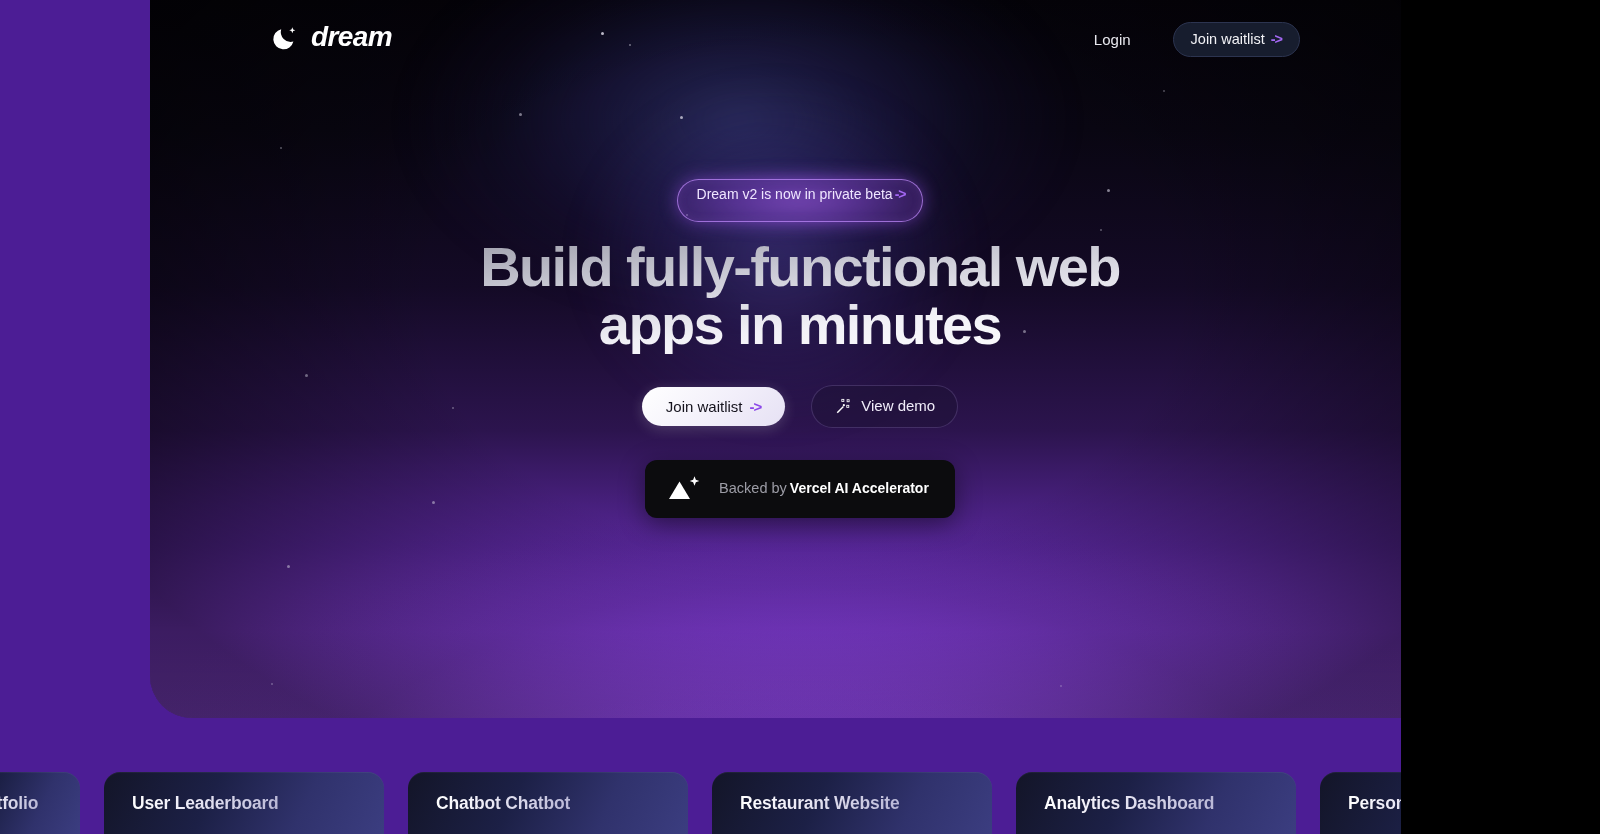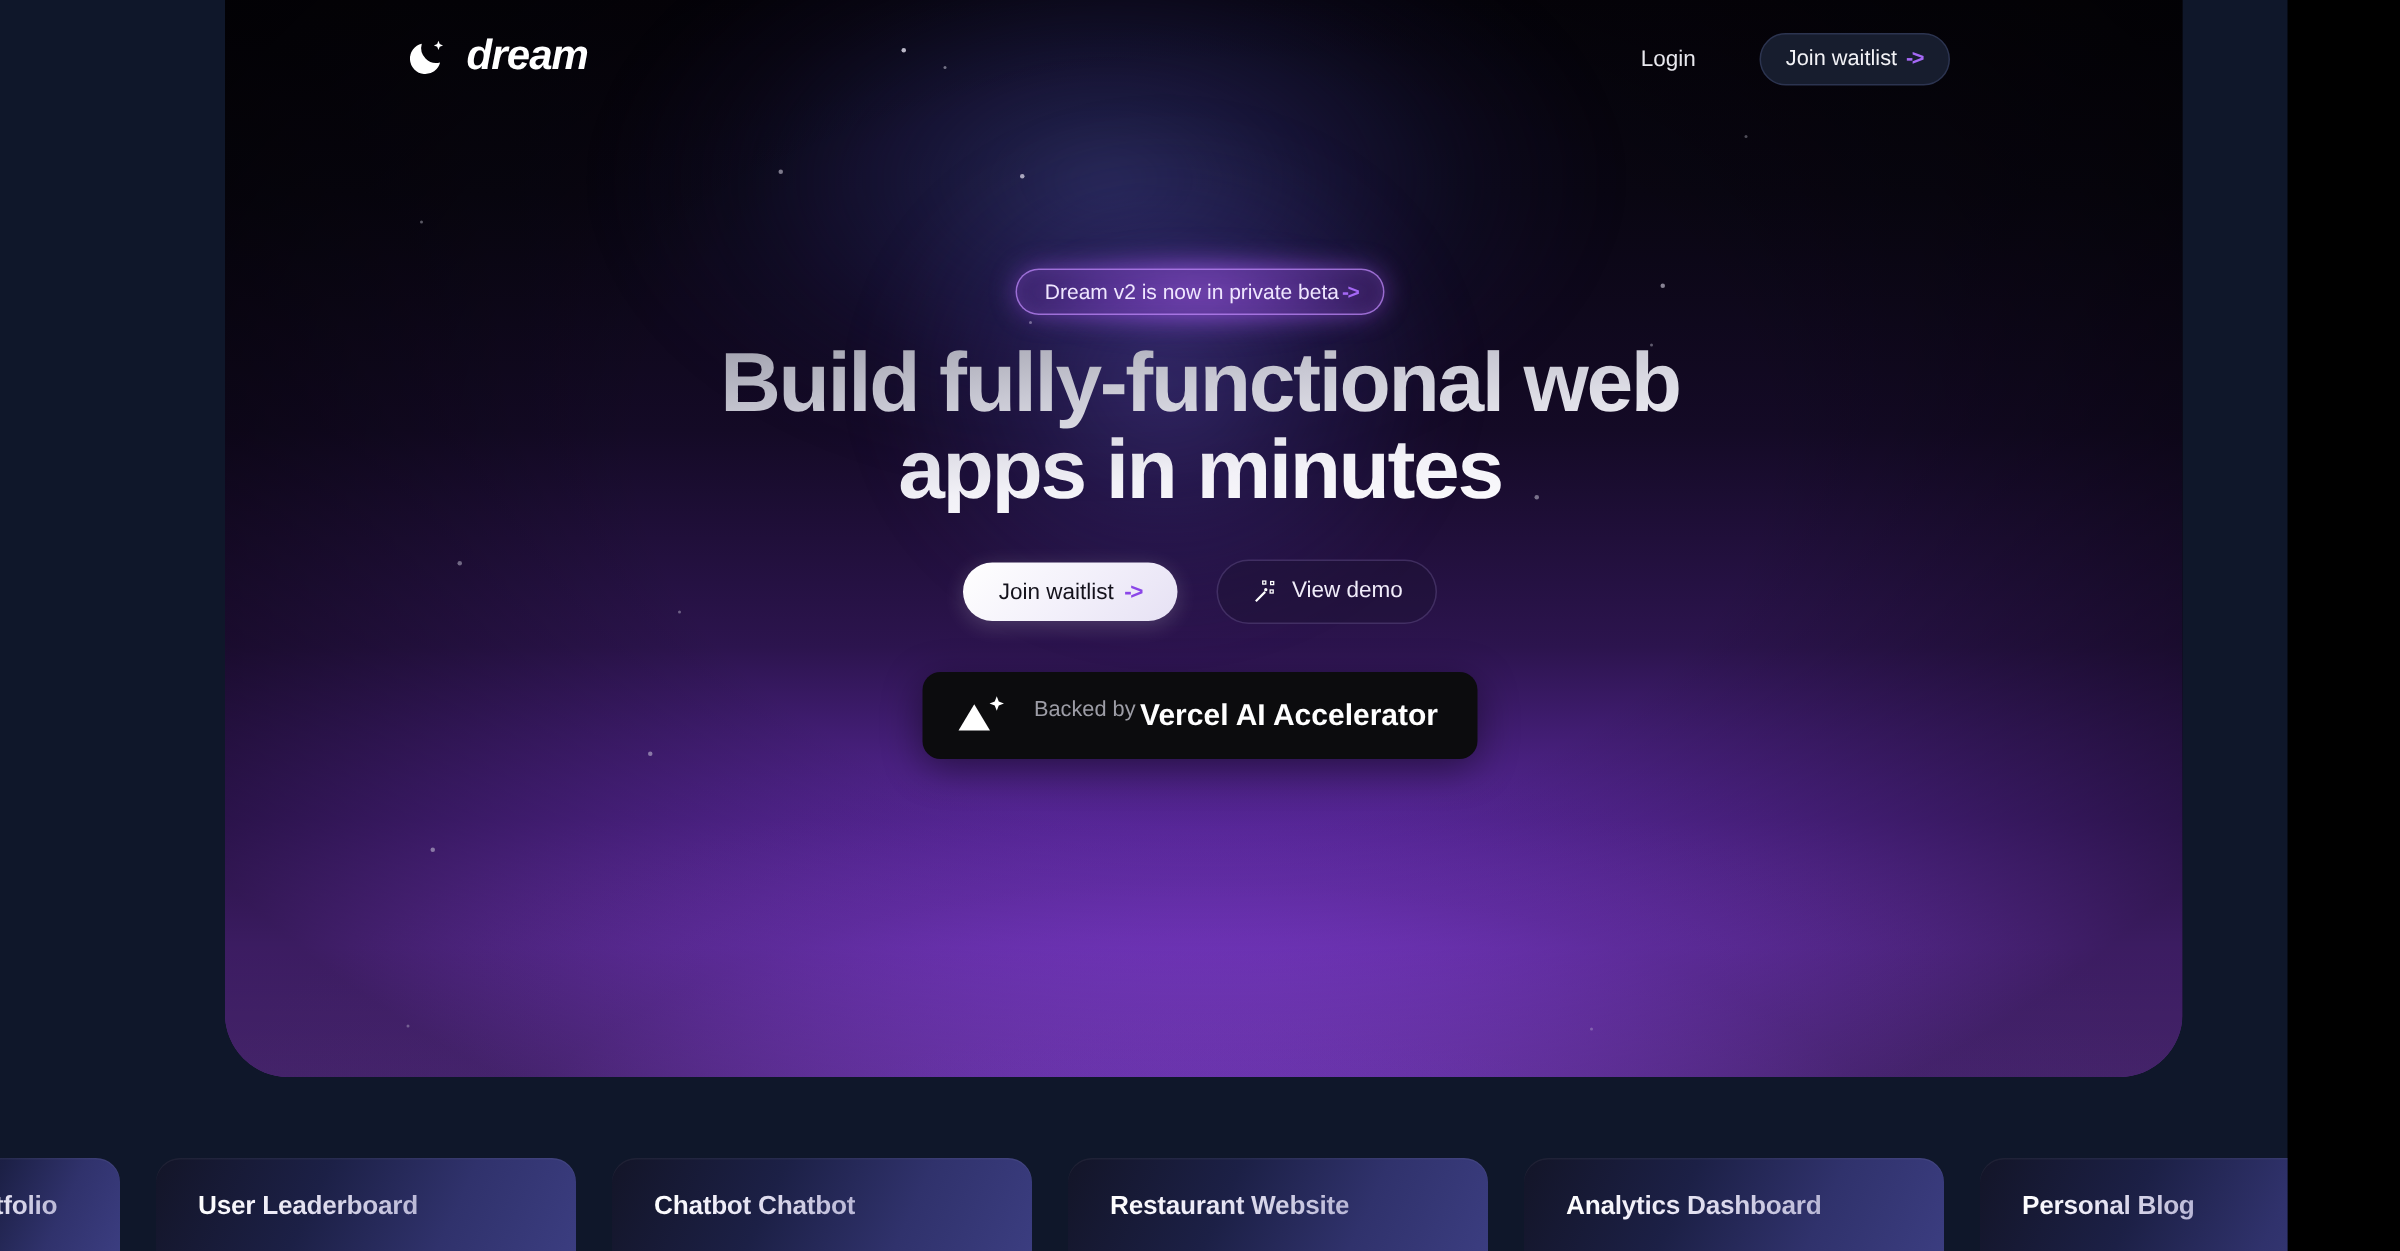--- a/index.html
+++ b/index.html
@@ -4,21 +4,21 @@
 <style>
   * { margin:0; padding:0; box-sizing:border-box; }
   html, body {
     width:1600px; height:834px;
     background:#000000;
     overflow:hidden;
     font-family:"Liberation Sans", sans-serif;
     -webkit-font-smoothing:antialiased;
   }
 
-  .page { position:relative; width:1525px; height:834px; background:#0f172a; overflow:hidden; }
+  .page { position:relative; width:1401px; height:834px; background:#4c1d95; overflow:hidden; }
 
   
   .hero {
     position:absolute;
     left:150px; top:0; width:1305px; height:718px;
     border-radius:0 0 42px 42px;
     overflow:hidden;
     background:#050308;
   }
   
@@ -127,21 +127,21 @@
     width:300px; height:74px; border-radius:999px;
     background:radial-gradient(ellipse 150px 36px at 50% 50%,
       rgba(186,112,255,0.55) 0%, rgba(150,80,230,0.30) 45%, rgba(110,50,190,0) 80%);
     filter:blur(9px);
   }
   .badge {
     position:relative;
     display:inline-flex; align-items:center; gap:2px;
     background:rgba(122,62,190,0.30);
     border:1px solid rgba(196,140,255,0.72);
-    border-radius:999px; padding:7px 17px 8px 19px;
+    border-radius:999px; padding:7px 17px 20px 19px;
     color:#efe6ff; font-size:14px; line-height:1; cursor:pointer;
     box-shadow:0 0 18px rgba(170,96,250,0.45), inset 0 0 10px rgba(180,120,255,0.15);
   }
 
   h1.headline {
     margin-top:16px;
     width:760px; text-align:center;
     font-size:56px; font-weight:bold; line-height:1.035;
     letter-spacing:-1.6px;
     background:linear-gradient(175deg, #9b9ba8 0%, #c9c9d4 34%, #f2f1f7 68%, #ffffff 100%);
@@ -178,21 +178,21 @@
   .backed-card {
     margin-top:32px;
     display:flex; align-items:center; gap:16px;
     background:#0c0c0e; border-radius:12px;
     padding:14px 26px 14px 22px;
     box-shadow:0 6px 26px rgba(0,0,0,0.45);
   }
   .backed-logo { width:36px; height:30px; position:relative; }
   .backed-text { display:flex; flex-direction:row; gap:3px; }
   .backed-label { color:#9d9da6; font-size:14.5px; line-height:1.2; }
-  .backed-name { color:#ffffff; font-size:20px; font-weight:bold; line-height:1.2; }
+  .backed-name { color:#ffffff; font-size:14px; font-weight:bold; line-height:1.2; }
 
   
   .cards {
     position:absolute; left:0; top:772px; width:1600px; height:62px;
     display:flex; gap:24px; z-index:20; padding-left:0;
   }
   .card {
     height:62px; border-radius:16px 16px 0 0;
     display:flex; align-items:center;
     padding:0 28px;

